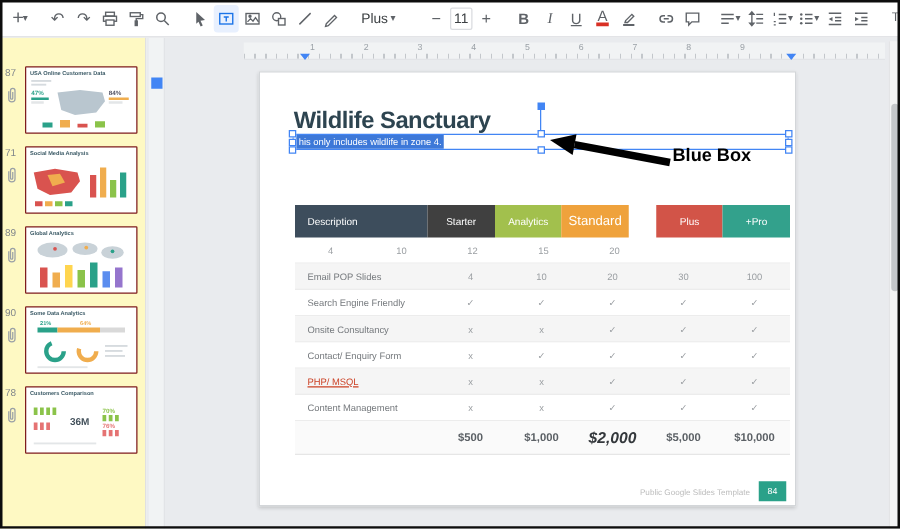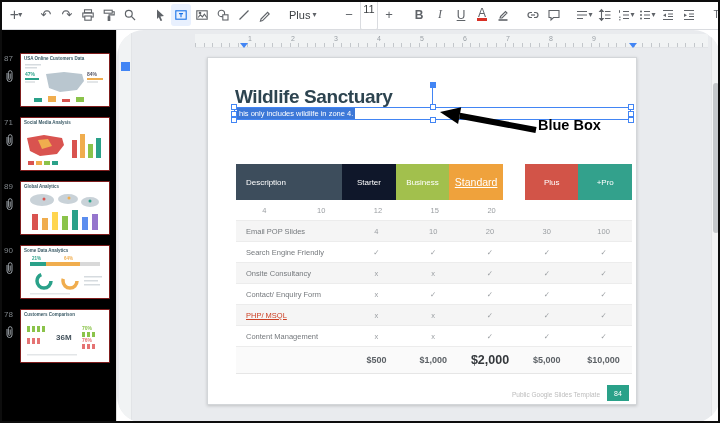--- a/index.html
+++ b/index.html
@@ -10,37 +10,37 @@
   
   .toolbar { position:absolute; left:0; top:0; right:0; height:30px; background:#fff; border-bottom:1px solid #dadce0; display:flex; align-items:center; padding-left:6px; gap:1px; z-index:5; }
   .tbi { min-width:20px; height:22px; display:flex; align-items:center; justify-content:center; border-radius:3px; color:#5f6368; font-size:12px; cursor:pointer; }
   .tbi.active { background:#e8f0fe; }
   .tbi svg { display:block; }
   .glyph16 { font-size:16px; line-height:16px; color:#5f6368; }
   .glyph13 { font-size:13px; line-height:13px; color:#5f6368; }
   .caret { font-size:8px; color:#5f6368; margin-left:-1px; }
   .tb-div { width:1px; height:18px; background:#dadce0; margin:0 4px; }
   .font-name { font-size:11px; color:#3c4043; padding:0 4px; display:flex; align-items:center; gap:3px; min-width:44px; }
-  .font-size-box { font-size:11px; color:#3c4043; min-width:18px; text-align:center; border:1px solid #dadce0; border-radius:2px; height:30px; line-height:16px; padding:0 2px; }
+  .font-size-box { font-size:11px; color:#3c4043; min-width:18px; text-align:center; border:1px solid #dadce0; border-radius:2px; height:18px; line-height:16px; padding:0 2px; }
   .b-bold { font-weight:700; font-size:12px; }
   .b-italic { font-style:italic; font-family:"Liberation Serif", serif; font-size:12px; }
   .b-under { text-decoration:underline; font-size:12px; }
   .b-color { font-size:12px; line-height:10px; border-bottom:3px solid #d93025; padding:0 1px; }
   .b-clear { font-size:10px; color:#5f6368; }
 
   
-  .filmstrip { position:absolute; left:0; top:30px; bottom:0; width:117px; background:#000000; border-right:1px solid #e0e0e0; }
+  .filmstrip { position:absolute; left:0; top:30px; bottom:0; width:117px; background:#fef9c3; border-right:1px solid #e0e0e0; }
   .slot { position:absolute; left:0; width:117px; height:60px; }
   .thumb-num { position:absolute; left:4px; top:1px; font-size:8px; color:#80868b; }
   .clip { position:absolute; left:4px; top:16px; }
   .thumb-card { position:absolute; left:20px; top:0; width:90px; height:54px; background:#fff; border:1px solid #7f1d1d; border-radius:1px; padding:2px 2px 0 3px; overflow:hidden; cursor:pointer; }
   .thumb-title { font-size:4.5px; color:#3b5a66; font-weight:700; line-height:6px; white-space:nowrap; overflow:hidden; }
 
   
-  .canvas { position:absolute; left:117px; top:30px; right:0; bottom:0; background:#e9ebee; overflow:hidden;border-radius:27px; }
+  .canvas { position:absolute; left:117px; top:30px; right:0; bottom:0; background:#e9ebee; overflow:hidden; }
   .vruler { position:absolute; left:2px; top:0; bottom:0; width:13px; background:#f1f3f4; border-right:1px solid #e2e4e7; }
   .vmarker { position:absolute; left:2px; top:32px; width:9px; height:9px; background:#4285f4; }
   .hruler { position:absolute; left:78px; right:12px; top:4px; height:14px; background:#f1f3f4; border-bottom:1px solid #e2e4e7;
     background-image:repeating-linear-gradient(90deg,#c3c7cb 0 1px,transparent 1px 8.6px);
     background-size:100% 4px; background-position:0 100%; background-repeat:no-repeat; }
   .ruler-numbers { position:absolute; left:12px; top:1px; width:430px; height:12px; }
   .rnum { position:absolute; top:0; width:10px; text-align:center; font-size:7px; color:#9aa0a6; }
   .rmarker { position:absolute; top:8px; width:0; height:0; border-left:4px solid transparent; border-right:4px solid transparent; border-top:5px solid #4285f4; }
 
   .slide { position:absolute; left:90px; top:27px; width:430px; height:348px; background:#fff; border:1px solid #d3d6d9; box-shadow:0 1px 3px rgba(0,0,0,.18); }
@@ -60,31 +60,31 @@
   
   .anno-svg { position:absolute; inset:0; width:430px; height:348px; pointer-events:none; z-index:6; }
   .anno-label { position:absolute; left:330px; top:59px; font-size:14.5px; font-weight:700; color:#000; z-index:6; }
 
   
   .ptable { position:absolute; left:28px; top:106px; width:396px; font-size:7.5px; cursor:default; }
   .trow { display:flex; width:100%; }
   .tc { display:flex; align-items:center; justify-content:center; }
   .c-desc { width:112px; justify-content:flex-start; padding-left:10px; }
   .c-val { width:56.8px; }
-  .thead { height:36px;text-align:center; }
+  .thead { height:26px;text-align:center; }
   .thead .tc { color:#fff; font-size:8px; }
   .thead .std { font-size:10.5px; }
   .brow { height:21px; border-bottom:1px solid #ececec; background:#fff; }
   .brow:nth-child(odd) { background:#f5f5f5; }
   .brow .c-desc { color:#75797d; }
   .brow .c-val { color:#9a9ea2; }
   .misspell { color:#cc4125 !important; text-decoration:underline; text-decoration-color:#cc4125; }
   .prow { height:27px; background:#fafafa; border-bottom:1px solid #e6e6e6; }
   .prow .c-val { font-size:9px; font-weight:700; color:#5c6166; }
-  .prow .big { font-size:12.5px; color:#34383c; }
+  .prow .big { font-size:12.5px; color:#34383c;font-style:italic; }
 
   .slide-footer { position:absolute; right:36px; bottom:6px; font-size:6.5px; color:#bcbcbc; }
   .page-badge { position:absolute; right:7px; bottom:3px; width:22px; height:16px; background:#2aa189; color:#fff; font-size:7px; display:flex; align-items:center; justify-content:center; }
 
   
   .scrollbar { position:absolute; right:0; top:3px; bottom:0; width:9px; background:#f2f3f4; border-left:1px solid #e3e4e6; }
   .scroll-thumb { position:absolute; left:1px; right:1px; top:50px; height:150px; background:#c4c7ca; border-radius:4px; cursor:grab; }
 
   svg text { font-family:"Liberation Sans", sans-serif; }
 </style>
@@ -496,23 +496,23 @@
 
       <svg class="anno-svg" viewBox="0 0 430 348">
         <line x1="328" y1="72" x2="251.6" y2="57.7" stroke="#000" stroke-width="6"></line>
         <polygon points="232,54 253.2,49.3 250.1,66" fill="#000"></polygon>
       </svg>
       <div class="anno-label">Blue Box</div>
 
       <div class="ptable">
         <div class="trow thead">
           <div class="tc c-desc" style="background: rgb(61, 77, 92);">Description</div>
-          <div class="tc c-val" style="background: #0f172a;">Starter</div>
-          <div class="tc c-val" style="background: rgb(162, 192, 77);">Business</div>
-          <div class="tc c-val std" style="background: rgb(239, 162, 60); text-decoration: underline;">Standard</div>
+          <div class="tc c-val" style="background: #404040;">Starter</div>
+          <div class="tc c-val" style="background: rgb(162, 192, 77);">Analytics</div>
+          <div class="tc c-val std" style="background: rgb(239, 162, 60);">Standard</div>
           <div class="tc c-val" style="background: rgb(210, 84, 72); margin-left: 22px;">Plus</div>
           <div class="tc c-val" style="background: rgb(51, 161, 140);">+Pro</div>
         </div>
 
         <div class="trow brow">
           <div class="tc c-val">4</div>
           <div class="tc c-val">10</div>
           <div class="tc c-val">12</div>
           <div class="tc c-val">15</div>
           <div class="tc c-val">20</div>

